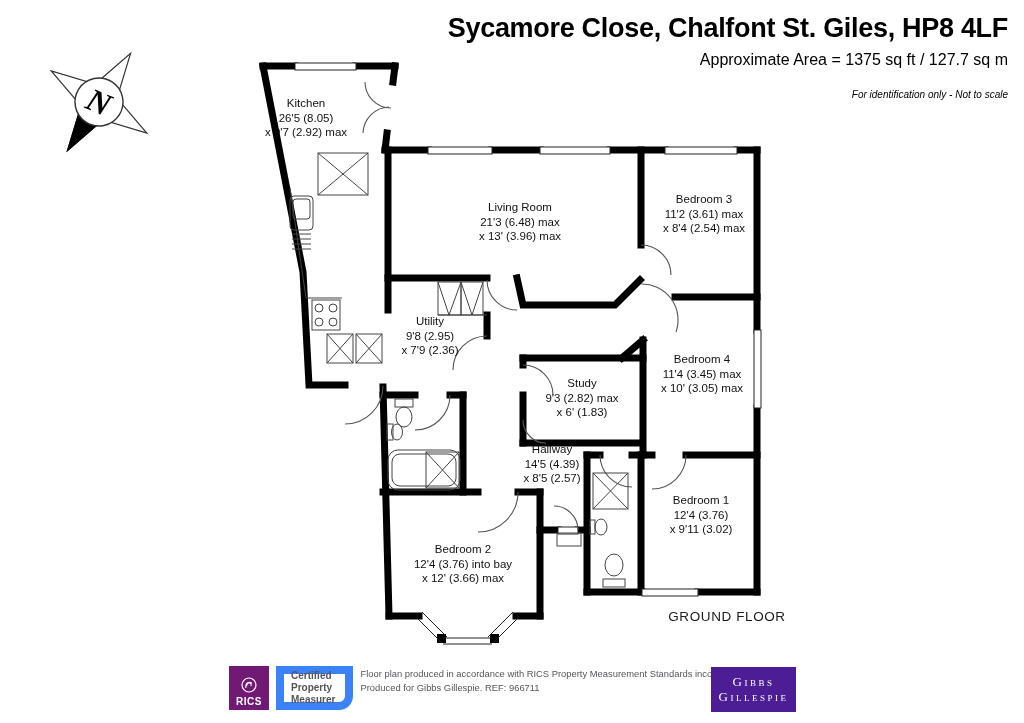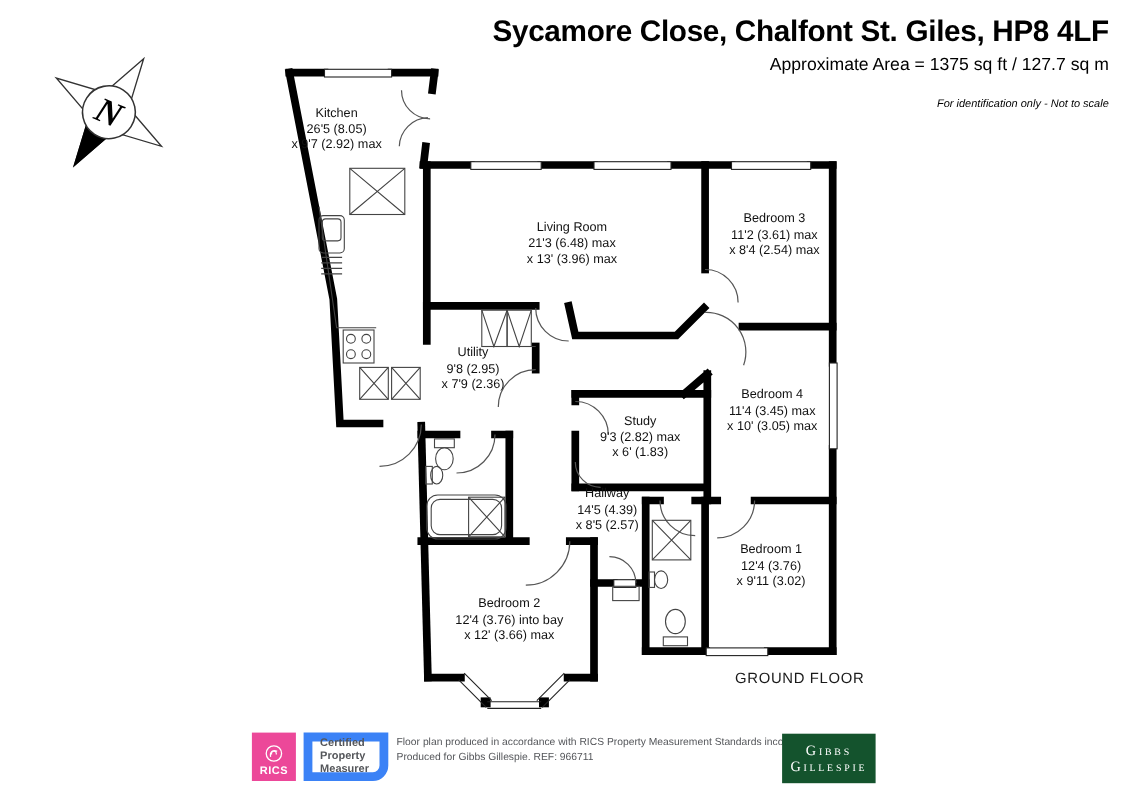--- a/index.html
+++ b/index.html
@@ -9,28 +9,28 @@
   .title{font-size:27px;font-weight:bold;letter-spacing:-0.3px;}
   .area{font-size:16px;margin-top:7px;}
   .note{font-size:10px;margin-top:20px;font-style:italic;}
   .compass{position:absolute;left:40px;top:40px;}
   .plan-svg{position:absolute;left:0;top:0;}
   .room-label{position:absolute;transform:translate(-50%,-50%);text-align:center;
               font-size:11.5px;line-height:1.28;color:#111;white-space:nowrap;}
   .ground-floor{position:absolute;left:727px;top:616px;transform:translate(-50%,-50%);
                 font-size:13.5px;letter-spacing:0.6px;color:#1a1a1a;}
   .footer{position:absolute;left:229px;top:666px;display:flex;gap:7px;align-items:flex-start;}
-  .rics-box{width:40px;height:44px;background:#ec4899;color:#fff;display:flex;flex-direction:column;
+  .rics-box{width:40px;height:44px;background:#701a75;color:#fff;display:flex;flex-direction:column;
             align-items:center;justify-content:flex-end;padding-bottom:3px;box-sizing:border-box;}
   .rics-box .rics-word{font-size:10px;font-weight:bold;letter-spacing:0.5px;}
   .cert-box{border:8px solid #3b82f6;border-radius:0 0 14px 0;background:#fff;color:#54565a;
             font-weight:bold;font-size:10px;line-height:1.18;padding:4px 10px 4px 7px;height:44px;
             box-sizing:border-box;display:flex;flex-direction:column;justify-content:center;}
   .disclaimer{font-size:9.4px;color:#54565a;line-height:1.45;padding-top:1px;}
-  .gg-logo{position:absolute;left:711px;top:667px;width:85px;height:45px;background:#14532d;
+  .gg-logo{position:absolute;left:711px;top:667px;width:85px;height:45px;background:#4c1d95;
            color:#fff;font-family:"Liberation Serif",serif;font-variant:small-caps;
            display:flex;flex-direction:column;align-items:center;justify-content:center;
            letter-spacing:2.5px;line-height:1.15;}
   .gg-l1{font-size:13px;} .gg-l2{font-size:13px;}
 </style>
 </head>
 <body>
 
 <div class="page">
 

